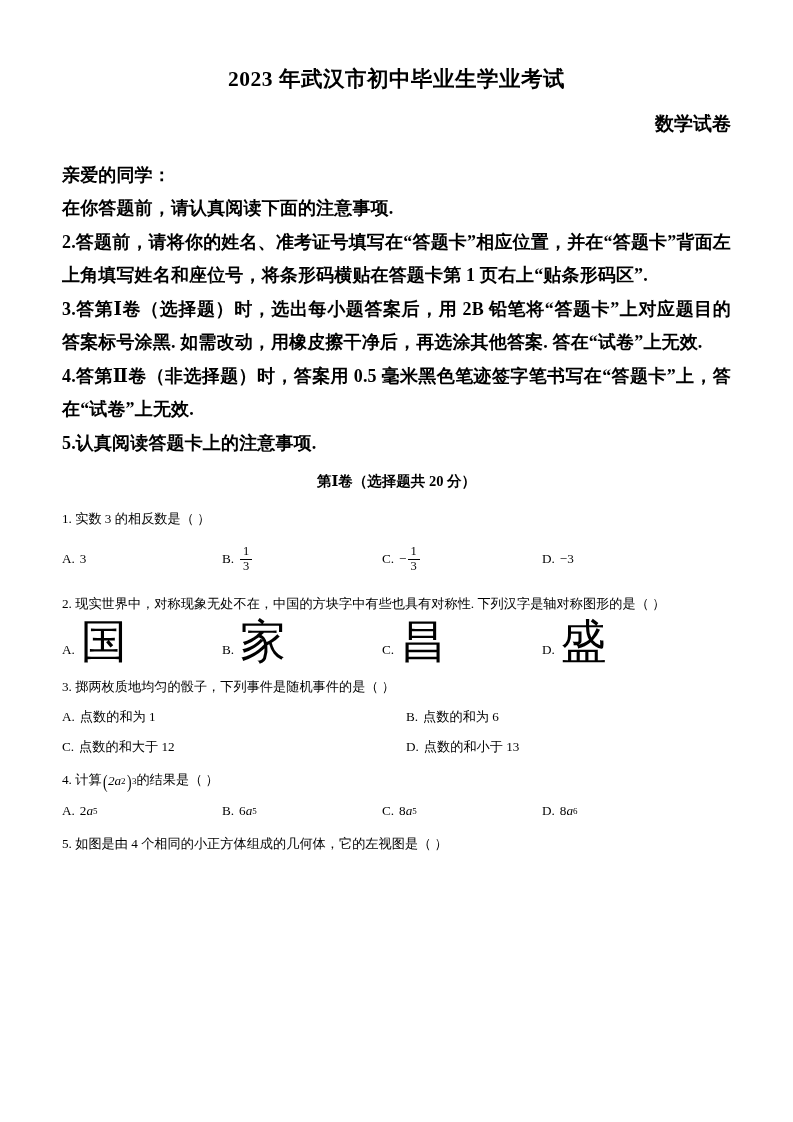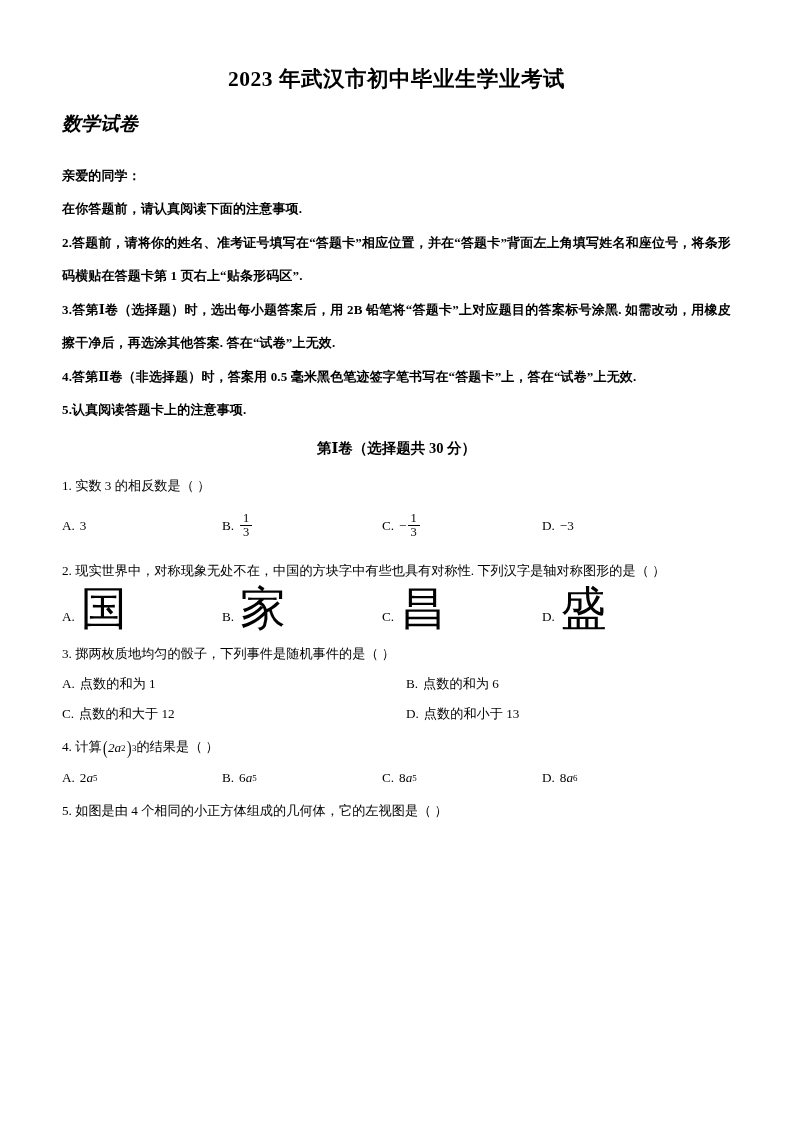--- a/index.html
+++ b/index.html
@@ -28,36 +28,35 @@
   .doc-title {
     text-align: center;
     font-size: 21.5px;
     font-weight: bold;
     letter-spacing: 0.5px;
     margin: 0;
     padding-top: 65px;
     line-height: 1.35;
   }
   .doc-subtitle {
-    text-align: left;
+    text-align: right;
     font-size: 19px;
     font-weight: bold;
     margin: 0;
     padding-top: 17px;
     line-height: 1.35;
-    font-style: italic;
   }
 
   
   .notice {
     margin-top: 22px;
   }
   .notice p {
     margin: 0 0 0 0;
-    font-size: 13px;
+    font-size: 18px;
     font-weight: bold;
     line-height: 33.5px;
     text-align: justify;
     text-justify: inter-ideograph;
     letter-spacing: 0.15px;
   }
 
   
   .section-heading {
     text-align: center;
@@ -180,21 +179,21 @@
 
   <div class="notice">
     <p>亲爱的同学：</p>
     <p>在你答题前，请认真阅读下面的注意事项.</p>
     <p>2.答题前，请将你的姓名、准考证号填写在“答题卡”相应位置，并在“答题卡”背面左上角填写姓名和座位号，将条形码横贴在答题卡第 1 页右上“贴条形码区”.</p>
     <p>3.答第Ⅰ卷（选择题）时，选出每小题答案后，用 2B 铅笔将“答题卡”上对应题目的答案标号涂黑. 如需改动，用橡皮擦干净后，再选涂其他答案. 答在“试卷”上无效.</p>
     <p>4.答第Ⅱ卷（非选择题）时，答案用 0.5 毫米黑色笔迹签字笔书写在“答题卡”上，答在“试卷”上无效.</p>
     <p>5.认真阅读答题卡上的注意事项.</p>
   </div>
 
-  <div class="section-heading">第Ⅰ卷（选择题共 30 分）</div>
+  <div class="section-heading">第Ⅰ卷（选择题共 20 分）</div>
 
   <div class="question">
     <p class="q-stem">
       <span>1.</span>
       <span>实数 3 的相反数是（      ）</span>
     </p>
     <div class="opt-row tall">
       <div class="opt">
         <span class="lbl">A.</span>
         <span>3</span>

